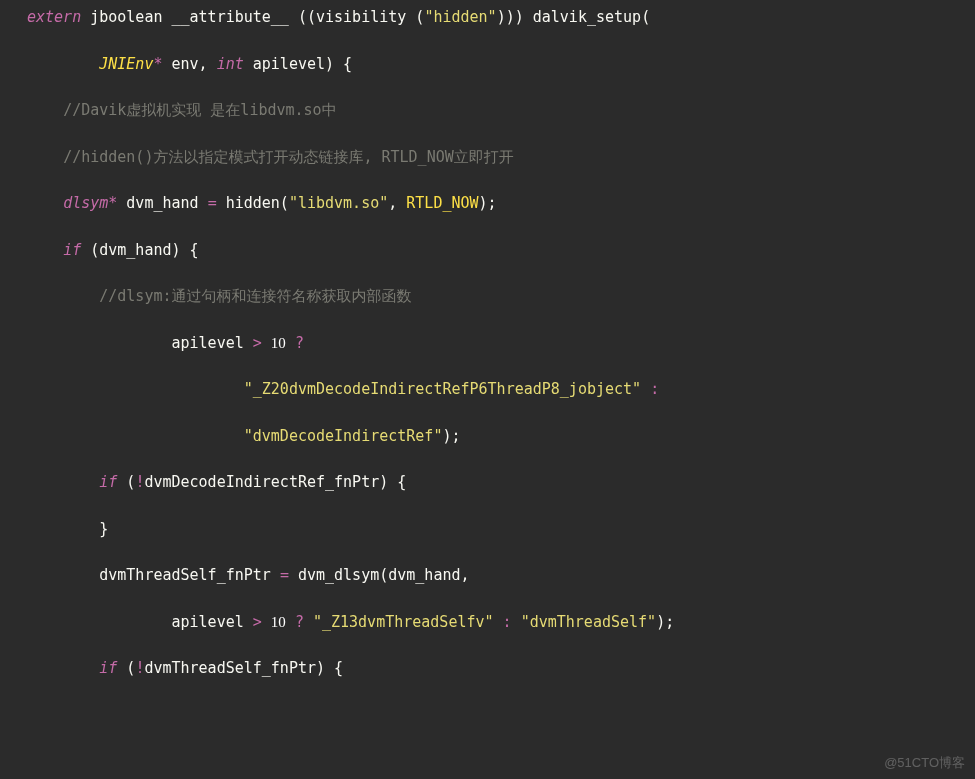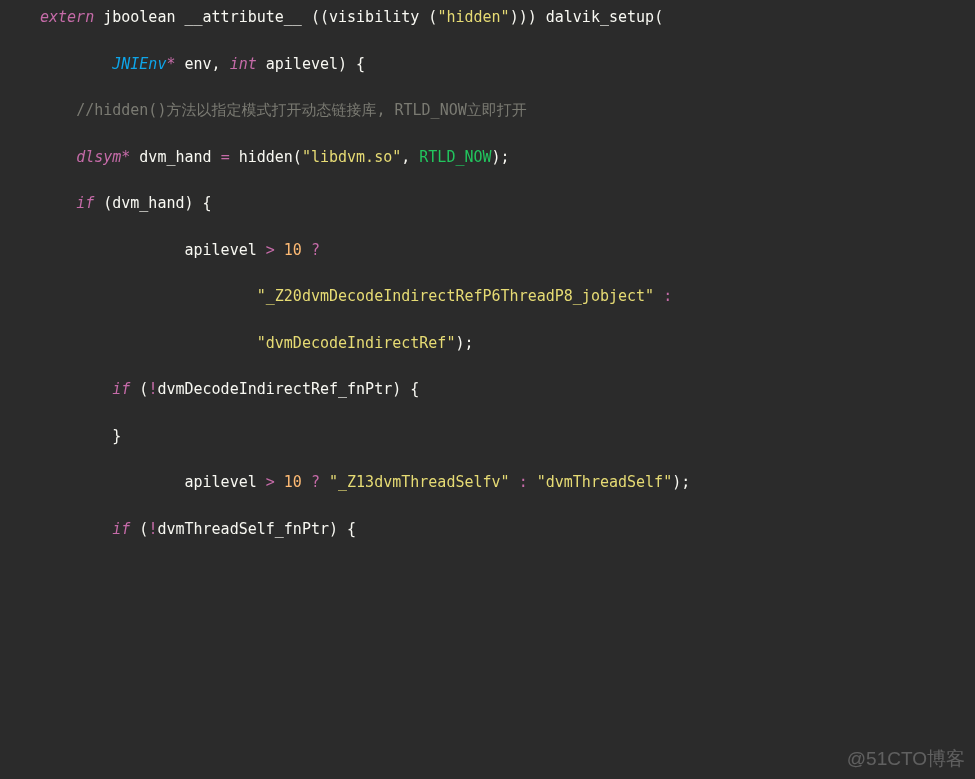--- a/index.html
+++ b/index.html
@@ -11,53 +11,56 @@
     color: #d0d0d0;
     width: 975px;
     height: 779px;
     overflow: hidden;
     position: relative;
   }
   .code {
     padding: 6px 0 0 0;
     white-space: pre;
   }
-  .line { display: block; padding-left: 40px; }
+  .line { display: block; padding-left: 27px; }
   .tok-kw      { color: #c56ba8; font-style: italic; }   
-  .tok-type    { color: #0ea5e9; font-style: italic; margin-top: 9px; }   
+  .tok-type    { color: #fde047; font-style: italic; margin-top: 9px; }   
   .tok-op      { color: #c56ba8; }
   .tok-id      { color: #f8f8f2; }
   .tok-str     { color: #e6db74; }                        
-  .tok-num     { color: #fdba74; }                        
-  .tok-const   { color: #22c55e; }                        
+  .tok-num     { color: #ffffff; font-family: Liberation Serif, serif; }                        
+  .tok-const   { color: #fde047; }                        
   .tok-cmt     { color: #7a7a72; }                        
   .tok-punc    { color: #f8f8f2; }
 
   .watermark {
     position: absolute;
     right: 10px;
     bottom: 6px;
     color: rgba(255,255,255,0.25);
-    font-size: 19px;
+    font-size: 13px;
     font-family: sans-serif;
   }
 </style>
 </head>
 <body>
 
 <div class="code" id="code-root"><span class="line"><span class="tok-kw">extern </span><span class="tok-id">jboolean __attribute__ </span><span class="tok-punc">((</span><span class="tok-id">visibility </span><span class="tok-punc">(</span><span class="tok-str">"hidden"</span><span class="tok-punc">)))</span><span class="tok-id"> dalvik_setup</span><span class="tok-punc">(</span></span>
 <span class="line">        <span class="tok-type">JNIEnv</span><span class="tok-op">*</span><span class="tok-id"> env, </span><span class="tok-kw">int</span><span class="tok-id"> apilevel</span><span class="tok-punc">) {</span></span>
+<span class="line">    <span class="tok-cmt">//Davik虚拟机实现 是在libdvm.so中</span></span>
 <span class="line">    <span class="tok-cmt">//hidden()方法以指定模式打开动态链接库, RTLD_NOW立即打开</span></span>
 <span class="line">    <span class="tok-kw">dlsym</span><span class="tok-op">*</span><span class="tok-id"> dvm_hand </span><span class="tok-op">=</span><span class="tok-id"> hidden(</span><span class="tok-str">"libdvm.so"</span><span class="tok-punc">, </span><span class="tok-const">RTLD_NOW</span><span class="tok-punc">);</span></span>
 <span class="line">    <span class="tok-kw">if</span><span class="tok-punc"> (dvm_hand) {</span></span>
+<span class="line">        <span class="tok-cmt">//dlsym:通过句柄和连接符名称获取内部函数</span></span>
 <span class="line">                <span class="tok-id">apilevel </span><span class="tok-op">&gt;</span><span class="tok-id"> </span><span class="tok-num">10</span><span class="tok-id"> </span><span class="tok-op">?</span></span>
 <span class="line">                        <span class="tok-str">"_Z20dvmDecodeIndirectRefP6ThreadP8_jobject"</span><span class="tok-id"> </span><span class="tok-op">:</span></span>
 <span class="line">                        <span class="tok-str">"dvmDecodeIndirectRef"</span><span class="tok-punc">);</span></span>
 <span class="line">        <span class="tok-kw">if</span><span class="tok-punc"> (</span><span class="tok-op">!</span><span class="tok-id">dvmDecodeIndirectRef_fnPtr) {</span></span>
 <span class="line">        <span class="tok-punc">}</span></span>
+<span class="line">        <span class="tok-id">dvmThreadSelf_fnPtr </span><span class="tok-op">=</span><span class="tok-id"> dvm_dlsym(dvm_hand,</span></span>
 <span class="line">                <span class="tok-id">apilevel </span><span class="tok-op">&gt;</span><span class="tok-id"> </span><span class="tok-num">10</span><span class="tok-id"> </span><span class="tok-op">?</span><span class="tok-id"> </span><span class="tok-str">"_Z13dvmThreadSelfv"</span><span class="tok-id"> </span><span class="tok-op">:</span><span class="tok-id"> </span><span class="tok-str">"dvmThreadSelf"</span><span class="tok-punc">);</span></span>
 <span class="line">        <span class="tok-kw">if</span><span class="tok-punc"> (</span><span class="tok-op">!</span><span class="tok-id">dvmThreadSelf_fnPtr) {</span></span>
 
 
 
 
 
 
 <span class="line"><span class="tok-id"></span></span>
 

